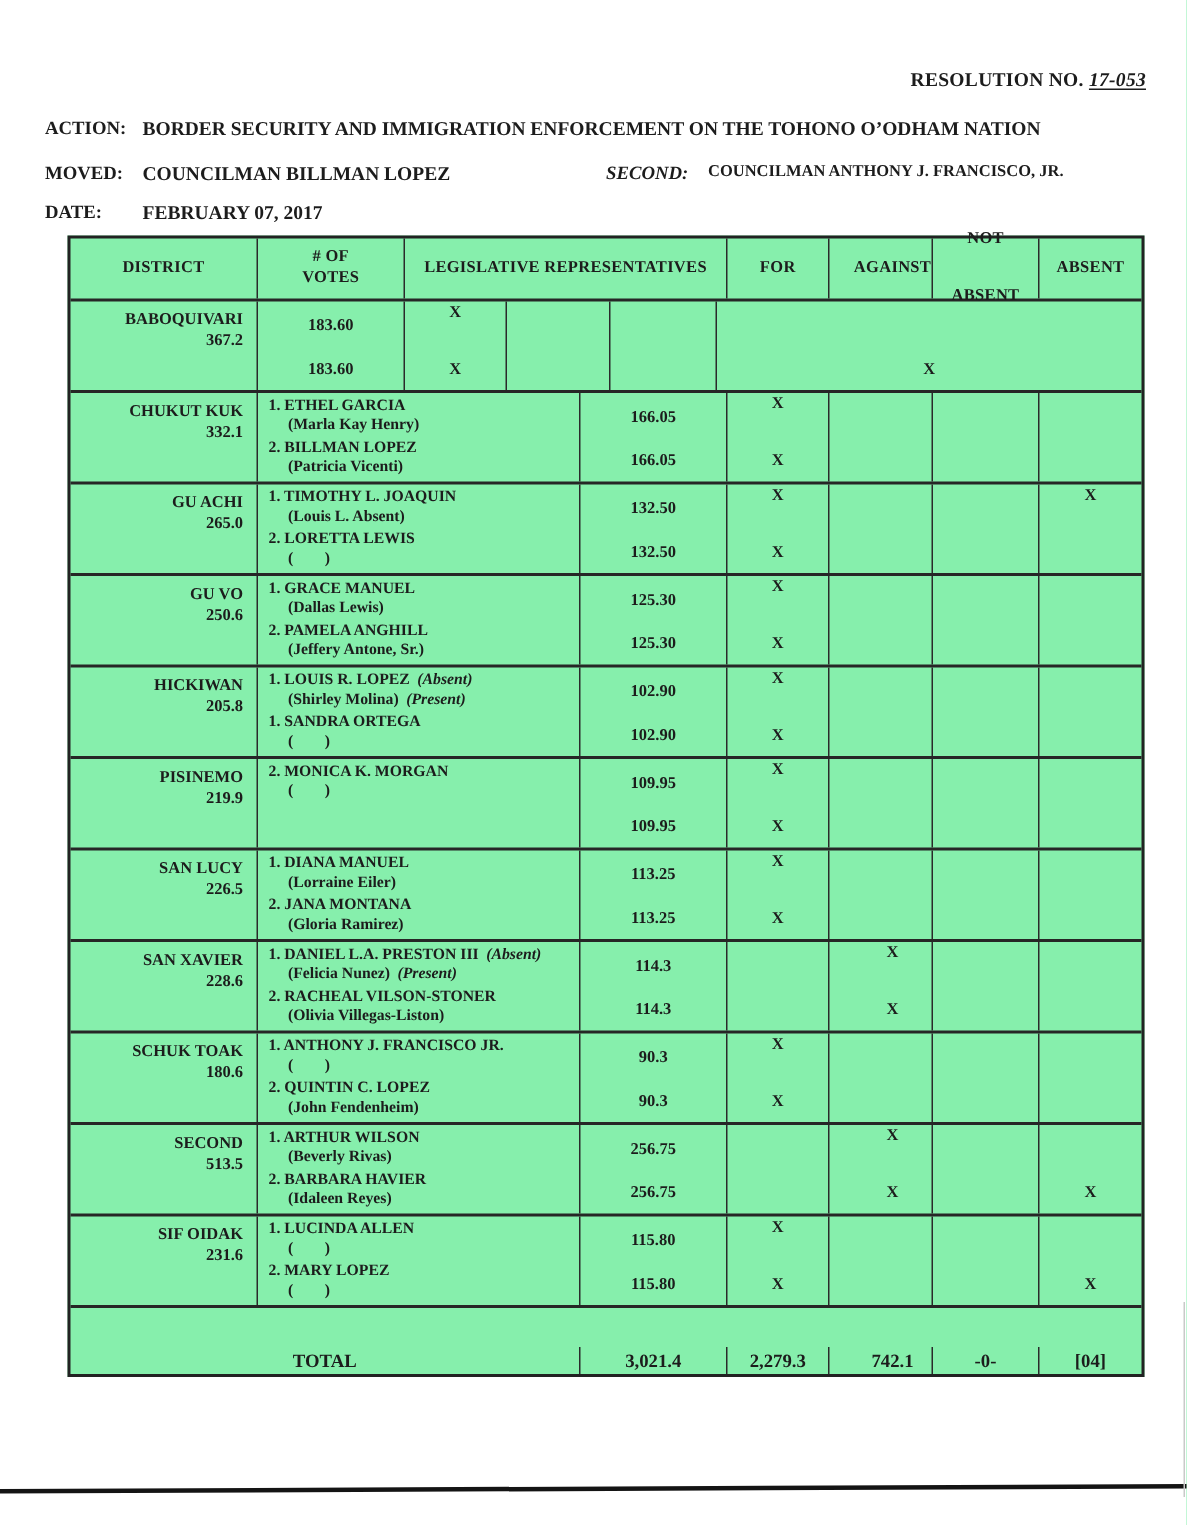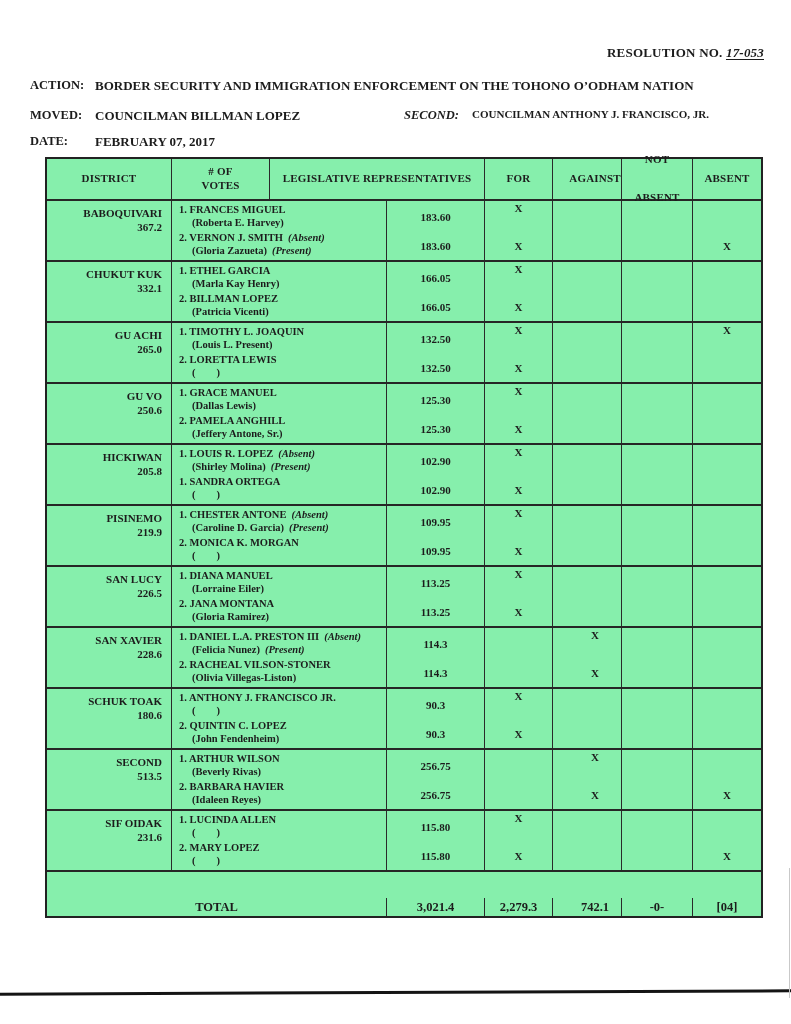--- a/index.html
+++ b/index.html
@@ -108,30 +108,20 @@
           <span>ABSENT</span>
         </div>
     </div>
 
     <div id="table-rows">
   <div class="flexr trow">
     <div class="c w-district c-district">
       <div>BABOQUIVARI</div>
       <div>367.2</div>
     </div>
-    <div class="c w-reps c-reps">
-      <div class="rep">
-        <div class="rline"><span>1. FRANCES MIGUEL</span></div>
-        <div class="rline altline"><span>(Roberta E. Harvey)</span></div>
-      </div>
-      <div class="rep">
-        <div class="rline"><span>2. VERNON J. SMITH</span><span class="st">(Absent)</span></div>
-        <div class="rline altline"><span>(Gloria Zazueta)</span><span class="st">(Present)</span></div>
-      </div>
-    </div>
     <div class="c w-votes c-votes">
       <div class="slot s1">183.60</div>
       <div class="slot s2">183.60</div>
     </div>
     <div class="c w-for c-mark">
       <div class="slot s1">X</div>
       <div class="slot s2">X</div>
     </div>
     <div class="c w-against c-mark">
       <div class="slot s1"></div>
@@ -185,21 +175,21 @@
   </div>
 
   <div class="flexr trow">
     <div class="c w-district c-district">
       <div>GU ACHI</div>
       <div>265.0</div>
     </div>
     <div class="c w-reps c-reps">
       <div class="rep">
         <div class="rline"><span>1. TIMOTHY L. JOAQUIN</span></div>
-        <div class="rline altline"><span>(Louis L. Present)</span></div>
+        <div class="rline altline"><span>(Louis L. Absent)</span></div>
       </div>
       <div class="rep">
         <div class="rline"><span>2. LORETTA LEWIS</span></div>
         <div class="rline altline"><span>(        )</span></div>
       </div>
     </div>
     <div class="c w-votes c-votes">
       <div class="slot s1">132.50</div>
       <div class="slot s2">132.50</div>
     </div>
@@ -294,24 +284,20 @@
       <div class="slot s2"></div>
     </div>
   </div>
 
   <div class="flexr trow">
     <div class="c w-district c-district">
       <div>PISINEMO</div>
       <div>219.9</div>
     </div>
     <div class="c w-reps c-reps">
-      <div class="rep">
-        <div class="rline"><span>1. CHESTER ANTONE</span><span class="st">(Absent)</span></div>
-        <div class="rline altline"><span>(Caroline D. Garcia)</span><span class="st">(Present)</span></div>
-      </div>
       <div class="rep">
         <div class="rline"><span>2. MONICA K. MORGAN</span></div>
         <div class="rline altline"><span>(        )</span></div>
       </div>
     </div>
     <div class="c w-votes c-votes">
       <div class="slot s1">109.95</div>
       <div class="slot s2">109.95</div>
     </div>
     <div class="c w-for c-mark">

